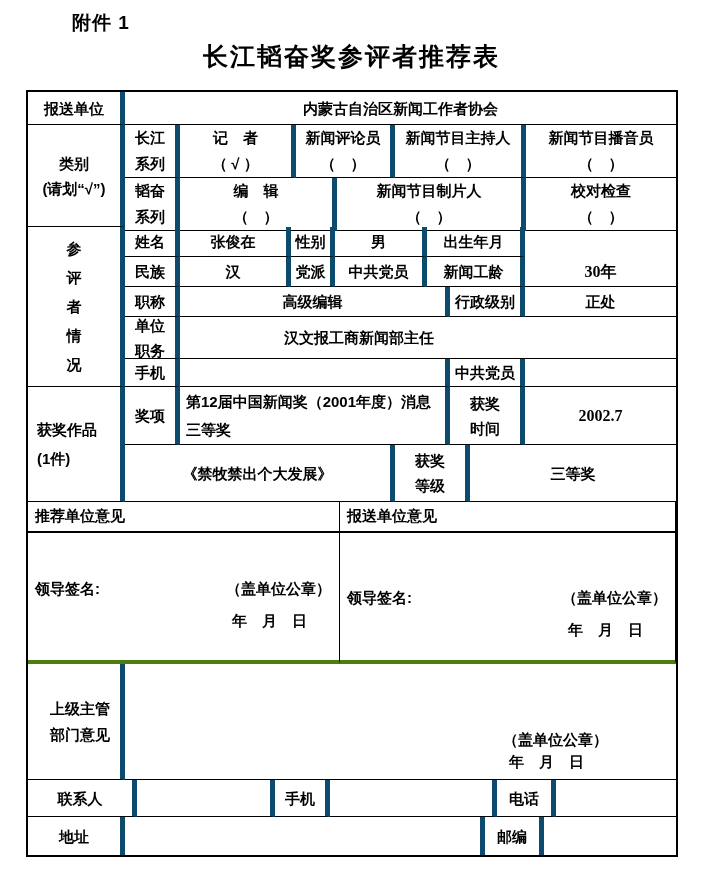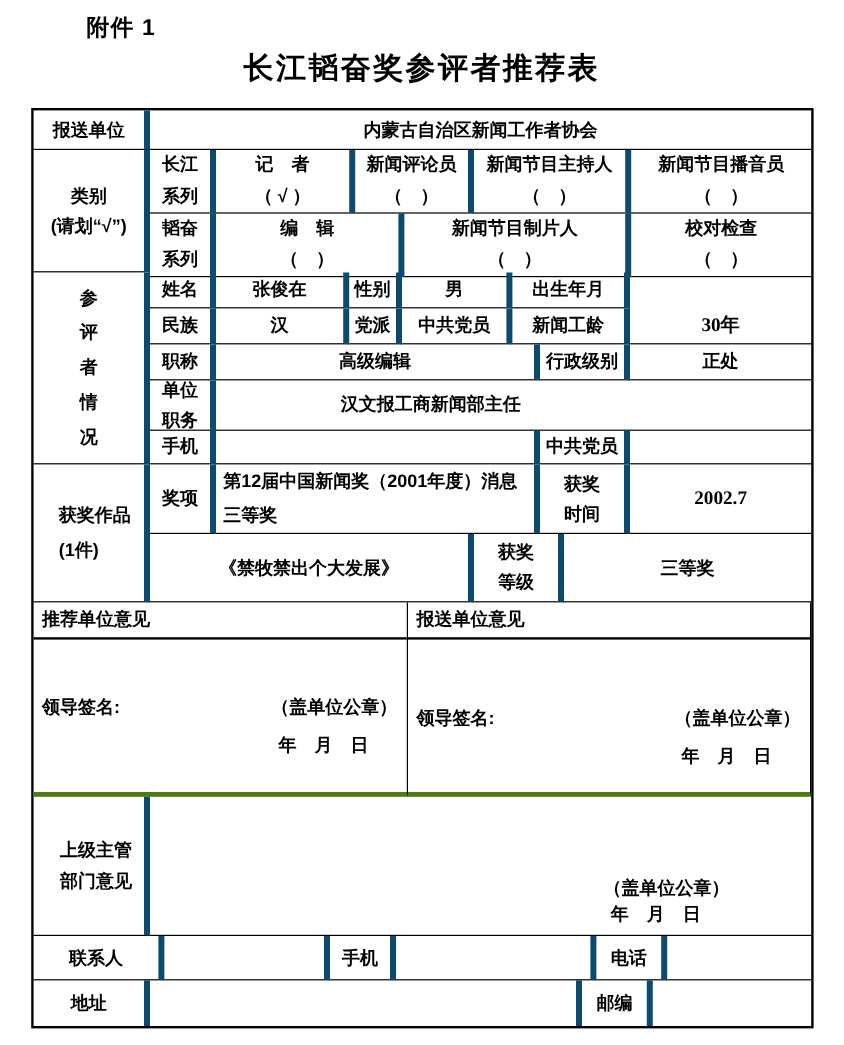--- a/index.html
+++ b/index.html
@@ -118,21 +118,21 @@
         <div class="subrow" style="flex:1">
           <div class="c" style="width:55px">手机</div>
           <div class="c" style="width:270px"></div>
           <div class="c" style="width:75px">中共党员</div>
           <div class="c fx nr"></div>
         </div>
       </div>
     </div>
 
     <div class="row" style="height:115px">
-      <div class="c pre left vert" style="width:97px;padding-left:21px">获奖作品
+      <div class="c pre left vert" style="width:97px;padding-left:9px">获奖作品
 (1件)</div>
       <div class="colwrap">
         <div class="subrow" style="height:58px">
           <div class="c" style="width:55px">奖项</div>
           <div class="c left prize" style="width:270px">第12届中国新闻奖（2001年度）消息三等奖</div>
           <div class="c pre" style="width:75px">获奖
 时间</div>
           <div class="c fx nr num">2002.7</div>
         </div>
         <div class="subrow" style="flex:1">

